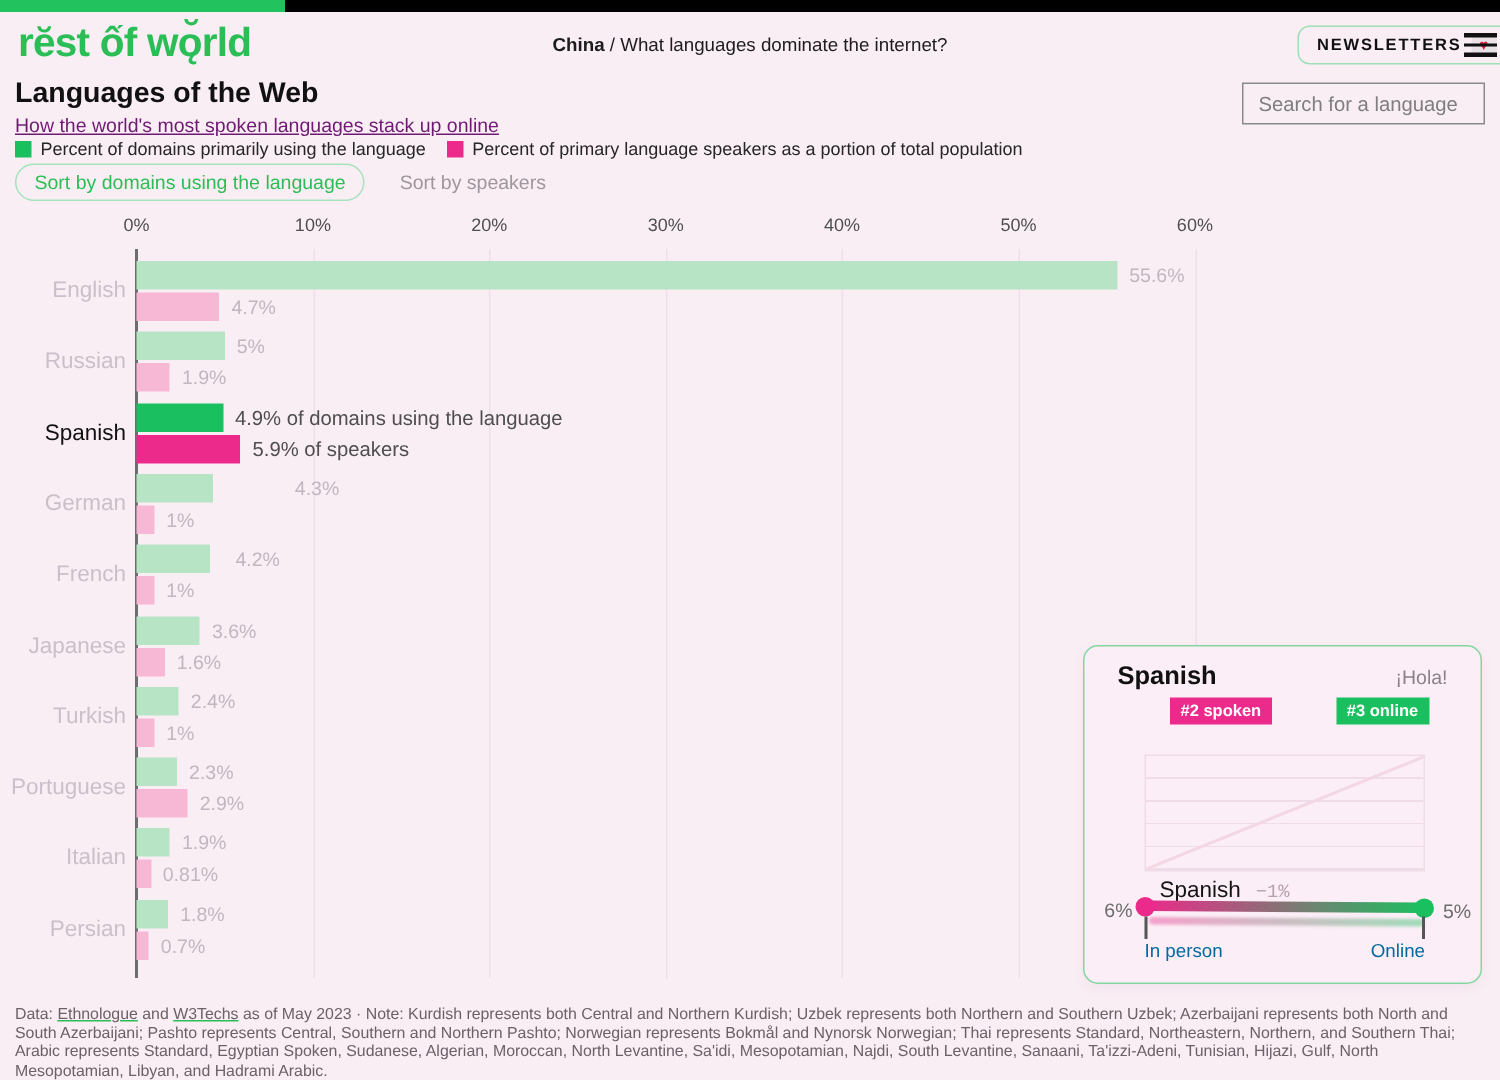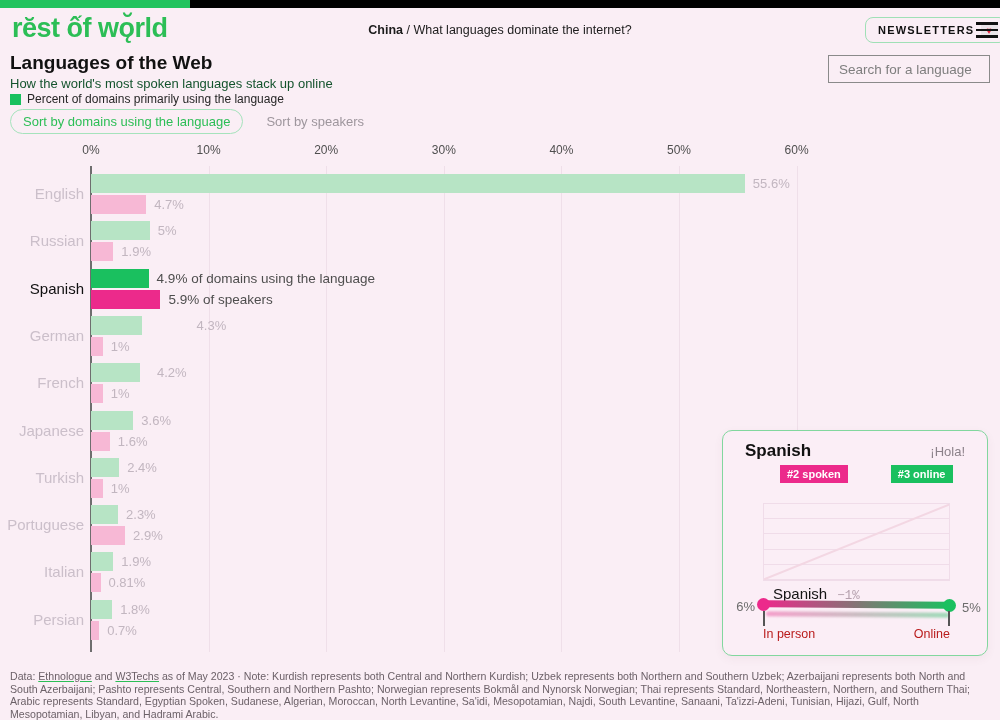--- a/index.html
+++ b/index.html
@@ -15,21 +15,21 @@
   .logo { position:absolute; top:13px; left:12px; font-size:27px; font-weight:bold; color:#2cbe56; letter-spacing:-0.5px; }
   .breadcrumb { position:absolute; top:23px; left:0; width:1000px; text-align:center; font-size:12.5px; color:#1c1c1c; }
   .breadcrumb b { font-weight:bold; }
   .newsletters-btn { position:absolute; top:17px; left:865px; height:26px; padding:0 8px 0 12px; border:1.5px solid #9fe0b6; border-radius:8px; background:transparent; display:flex; align-items:center; gap:7px; font-size:11px; font-weight:bold; letter-spacing:1.2px; color:#111; cursor:pointer; font-family:"Liberation Sans",sans-serif; }
   .heart-badge { display:inline-flex; align-items:center; justify-content:center; width:17px; height:15px; background:#e9e2e7; border-radius:3px; color:#e0213a; font-size:10px; }
   .hamburger { position:absolute; top:22px; left:976px; width:22px; height:16px; display:flex; flex-direction:column; justify-content:space-between; cursor:pointer; }
   .hamburger i { display:block; height:2.6px; background:#111; }
 
   
   .page-title { position:absolute; top:52px; left:10px; font-size:19px; font-weight:bold; color:#111; }
-  .page-subtitle { position:absolute; top:76px; left:10px; font-size:13px; color:#14532d; }
+  .page-subtitle { position:absolute; top:76px; left:10px; font-size:13px; color:#701a75;text-decoration:underline; }
   .search-box { position:absolute; top:55px; left:828px; width:162px; height:28px; border:1px solid #8a8a8a; background:transparent; padding:4px 10px; font-size:13.5px; color:#333; font-family:"Liberation Sans",sans-serif; }
   .search-box::placeholder { color:#7e7e7e; opacity:1; }
 
   
   .legend { position:absolute; top:92px; left:10px; display:flex; gap:14px; align-items:center; font-size:12px; color:#262626; }
   .legend-item { display:flex; align-items:center; gap:6px; }
   .swatch { width:11px; height:11px; display:inline-block; }
   .swatch.green { background:#1ac05f; }
   .swatch.pink { background:#ec2a8b; }
 
@@ -74,21 +74,21 @@
   .slope-shadow { position:absolute; left:43px; top:181px; width:183px; height:5px; background:linear-gradient(90deg,#ec2a8b,#1ac05f); opacity:0.4; filter:blur(1px); transform:rotate(0.45deg); border-radius:3px; }
   .dot { position:absolute; width:13px; height:13px; border-radius:50%; }
   .dot.left { left:34px; top:167px; background:#ec2a8b; }
   .dot.right { left:220px; top:168px; background:#1ac05f; }
   .slope-val { position:absolute; font-size:13px; color:#6d6d6d; }
   .slope-val.left { left:12px; top:168px; width:20px; text-align:right; }
   .slope-val.right { left:239px; top:169px; }
   .end-tick { position:absolute; top:180px; width:2px; height:15px; background:#555; }
   .end-tick.left { left:40px; }
   .end-tick.right { left:225px; }
-  .slope-axis-labels { position:absolute; left:40px; top:196px; width:187px; display:flex; justify-content:space-between; font-size:12.5px; color:#b91c1c; }
+  .slope-axis-labels { position:absolute; left:40px; top:196px; width:187px; display:flex; justify-content:space-between; font-size:12.5px; color:#0369a1; }
 
   
   .footer { position:absolute; left:10px; top:670px; width:982px; font-size:10.6px; line-height:1.2; color:#6c6168; }
   .footer a { color:#6c6168; text-decoration:underline; text-decoration-color:#2cbe56; cursor:pointer; }
 </style>
 </head>
 <body>
 
 <div id="app">
 
@@ -113,20 +113,24 @@
 
   <div class="page-title">Languages of the Web</div>
   <div class="page-subtitle">How the world's most spoken languages stack up online</div>
 
   <input class="search-box" placeholder="Search for a language" style="">
 
   <div class="legend">
     <div class="legend-item">
       <span class="swatch green"></span>
       <span>Percent of domains primarily using the language</span>
+    </div>
+    <div class="legend-item">
+      <span class="swatch pink"></span>
+      <span>Percent of primary language speakers as a portion of total population</span>
     </div>
   </div>
 
   <div class="sort-row">
     <button class="sort-btn-active">Sort by domains using the language</button>
     <button class="sort-btn-inactive">Sort by speakers</button>
   </div>
 
   <div class="axis-labels">
       <div class="tick-label" style="left: 91px;">0%</div>

